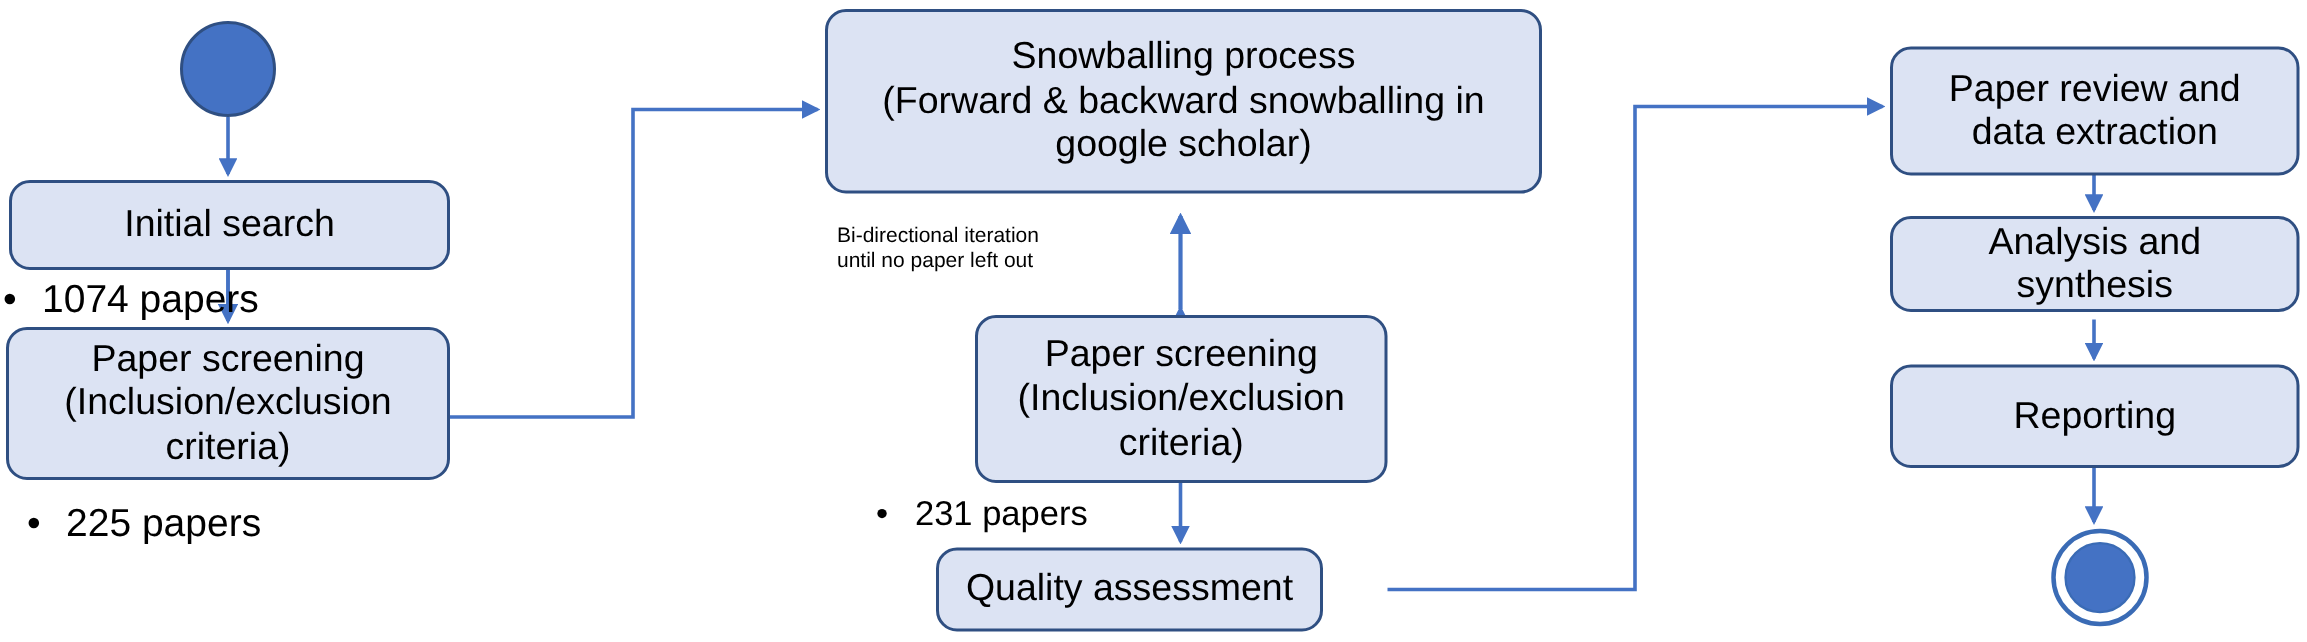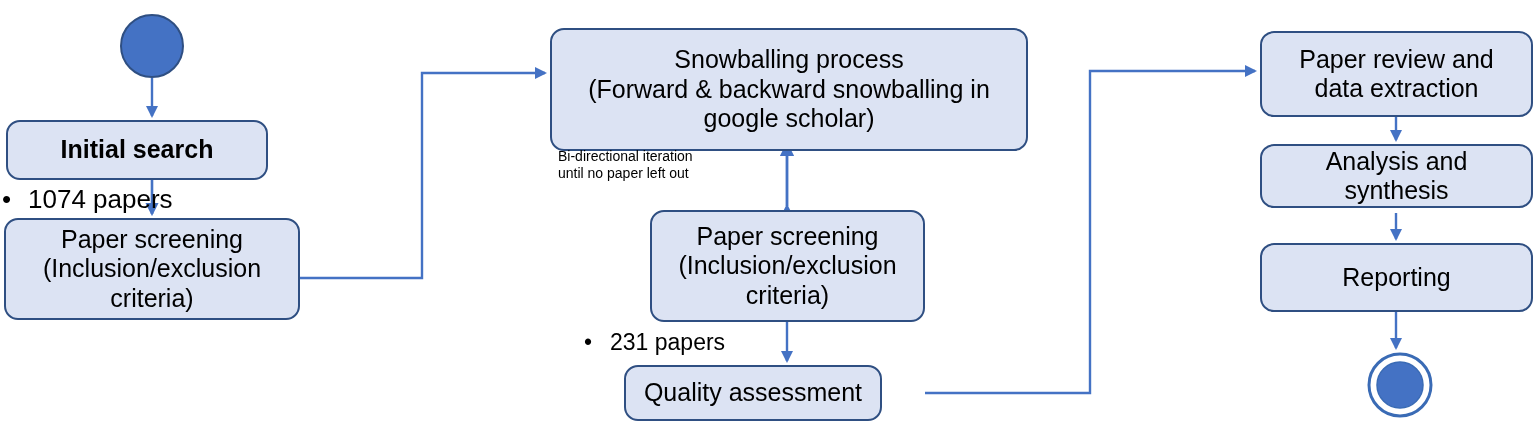--- a/index.html
+++ b/index.html
@@ -95,27 +95,27 @@
     <path d="M 1396 213 L 1396 239" stroke="#4472c4" stroke-width="2.4" fill="none" marker-end="url(#arrow)"></path>
 
     <path d="M 1396 312 L 1396 348" stroke="#4472c4" stroke-width="2.4" fill="none" marker-end="url(#arrow)"></path>
 
     <circle cx="152" cy="46" r="31" fill="#4472c4" stroke="#2f4f82" stroke-width="2"></circle>
 
     <circle cx="1400" cy="385" r="31" fill="#ffffff" stroke="#3a6bb5" stroke-width="3"></circle>
     <circle cx="1400" cy="385" r="23" fill="#4472c4" stroke="#3a6bb5" stroke-width="1.5"></circle>
   </svg>
 
-  <div class="node" style="left:6px; top:120px; width:262px; height:60px;font-weight:bold;">Initial search</div>
+  <div class="node" style="left:6px; top:120px; width:294px; height:60px;">Initial search</div>
 
   <div class="node" style="left:4px; top:218px; width:296px; height:102px;">Paper screening
 (Inclusion/exclusion
 criteria)</div>
 
-  <div class="node" style="left:550px; top:28px; width:478px; height:123px;">Snowballing process
+  <div class="node" style="left:550px; top:6px; width:478px; height:123px;">Snowballing process
 (Forward &amp; backward snowballing in
 google scholar)</div>
 
   <div class="node" style="left:650px; top:210px; width:275px; height:112px;">Paper screening
 (Inclusion/exclusion
 criteria)</div>
 
   <div class="node" style="left:624px; top:365px; width:258px; height:56px;">Quality assessment</div>
 
   <div class="node" style="left:1260px; top:31px; width:273px; height:86px;">Paper review and
@@ -123,20 +123,23 @@
 
   <div class="node" style="left:1260px; top:144px; width:273px; height:64px;">Analysis and
 synthesis</div>
 
   <div class="node" style="left:1260px; top:243px; width:273px; height:69px;">Reporting</div>
 
   <div class="bullet" style="left:2px; top:186px;">
     <span class="dot">•</span><span>1074 papers</span>
   </div>
 
+  <div class="bullet" style="left:18px; top:335px;">
+    <span class="dot">•</span><span>225 papers</span>
+  </div>
 
 
   <div class="bullet" style="left:584px; top:331px; font-size:23px;">
     <span class="dot">•</span><span>231 papers</span>
   </div>
 
   <div class="edge-label" style="left:558px; top:148px; width:230px;">Bi-directional iteration
 until no paper left out</div>
 
 </div>

